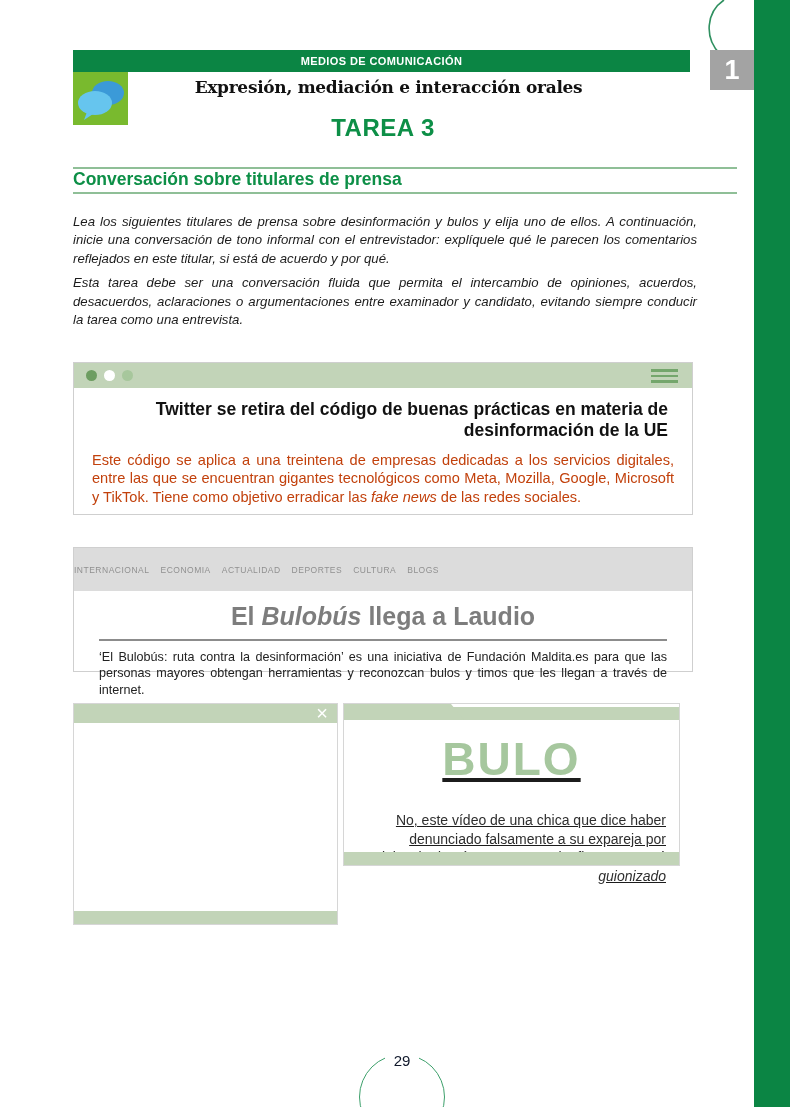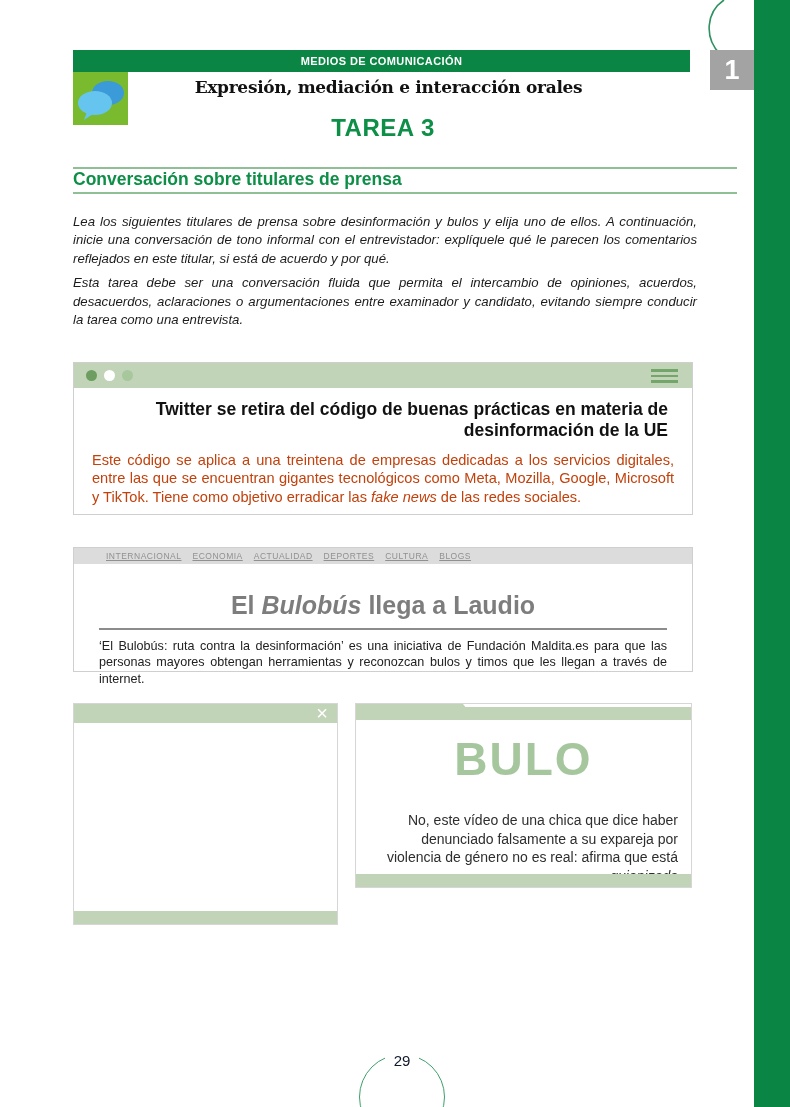--- a/index.html
+++ b/index.html
@@ -64,46 +64,46 @@
   .browser-headline {
     margin:11px 24px 0; text-align:right; font-weight:bold; font-size:17.5px;
     line-height:1.22; color:#111;
   }
   .browser-body {
     margin:9px 18px 0; font-size:14.6px; line-height:1.28; text-align:justify; color:#c2410c;
   }
   
   .card-news { top:547px; left:73px; width:620px; height:125px; }
   .news-nav {
-    height:16px; background:#dcdcdc; display:flex; align-items:center;
-    padding-left:32px; font-size:8.5px; color:#909090; letter-spacing:.5px;text-decoration:underline;
+    height:43px; background:#dcdcdc; display:flex; align-items:center;
+    font-size:8.5px; color:#909090; letter-spacing:.5px;
   }
   .news-nav span { margin-right:11px; }
   .news-headline {
-    margin-top:27px; text-align:center; font-weight:bold; font-size:25px; color:#7d7d7d;
+    margin-top:11px; text-align:center; font-weight:bold; font-size:25px; color:#7d7d7d;
   }
   .news-divider { margin:8px 25px 0; height:2px; background:#8c8c8c; }
   .news-body {
     margin:8px 25px 0; font-size:12.6px; line-height:1.3; text-align:justify; color:#222;
   }
   
   .card-popup { top:703px; left:73px; width:265px; height:222px; border-color:#d6d6d6; }
   .popup-bar { height:19px; position:relative; }
   .popup-close {
     position:absolute; right:9px; top:-2px; color:#ffffff; font-size:20px; line-height:22px;
     font-weight:normal;
   }
   .popup-text {
     padding:17px 10px 0; text-align:center; font-weight:bold; font-size:16.8px;
     line-height:1.37; color:#111;
   }
   .popup-text .green { color:#0d8f47; }
   .popup-footer { position:absolute; bottom:0; left:0; right:0; height:13px; }
   
-  .card-bulo { top:703px; left:355px; width:337px; height:185px; border-color:#d6d6d6; }
+  .card-bulo { top:703px; left:343px; width:337px; height:163px; border-color:#d6d6d6;text-decoration:underline; }
   .bulo-top { position:relative; height:16px; }
   .bulo-tab {
     position:absolute; top:0; left:0; width:120px; height:16px; background:#c2d4b8;
     clip-path:polygon(0 0, calc(100% - 13px) 0, 100% 100%, 0 100%);
   }
   .bulo-strip { position:absolute; top:3px; left:0; right:0; height:13px; background:#c2d4b8; }
   .bulo-title {
     margin-top:12px; text-align:center; font-weight:bold; font-size:46px;
     letter-spacing:2px; color:#a6c79e;
   }

